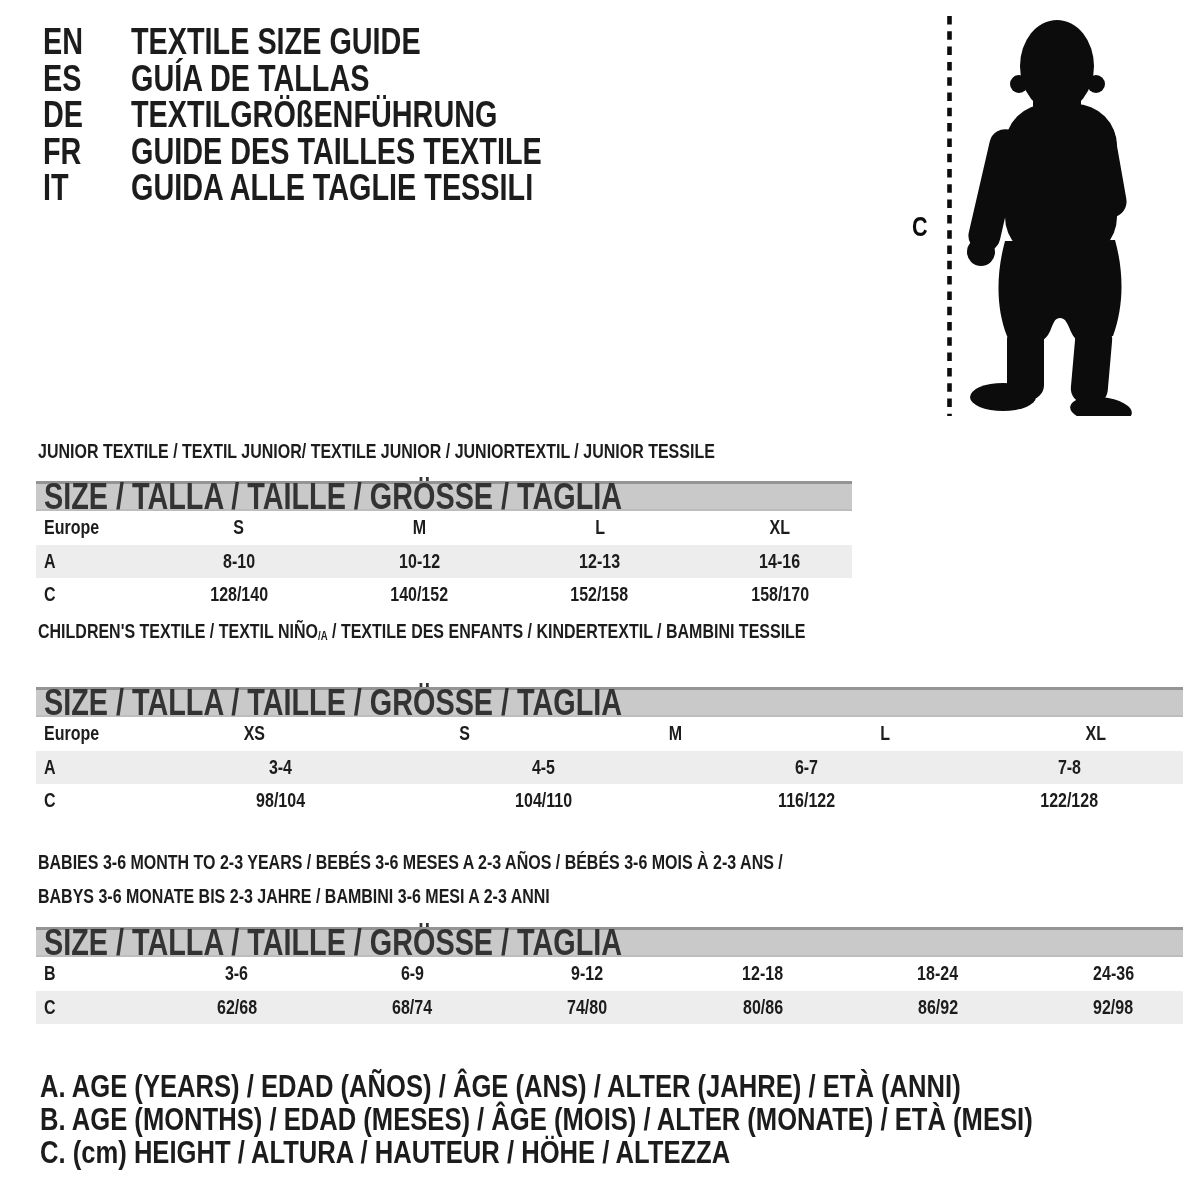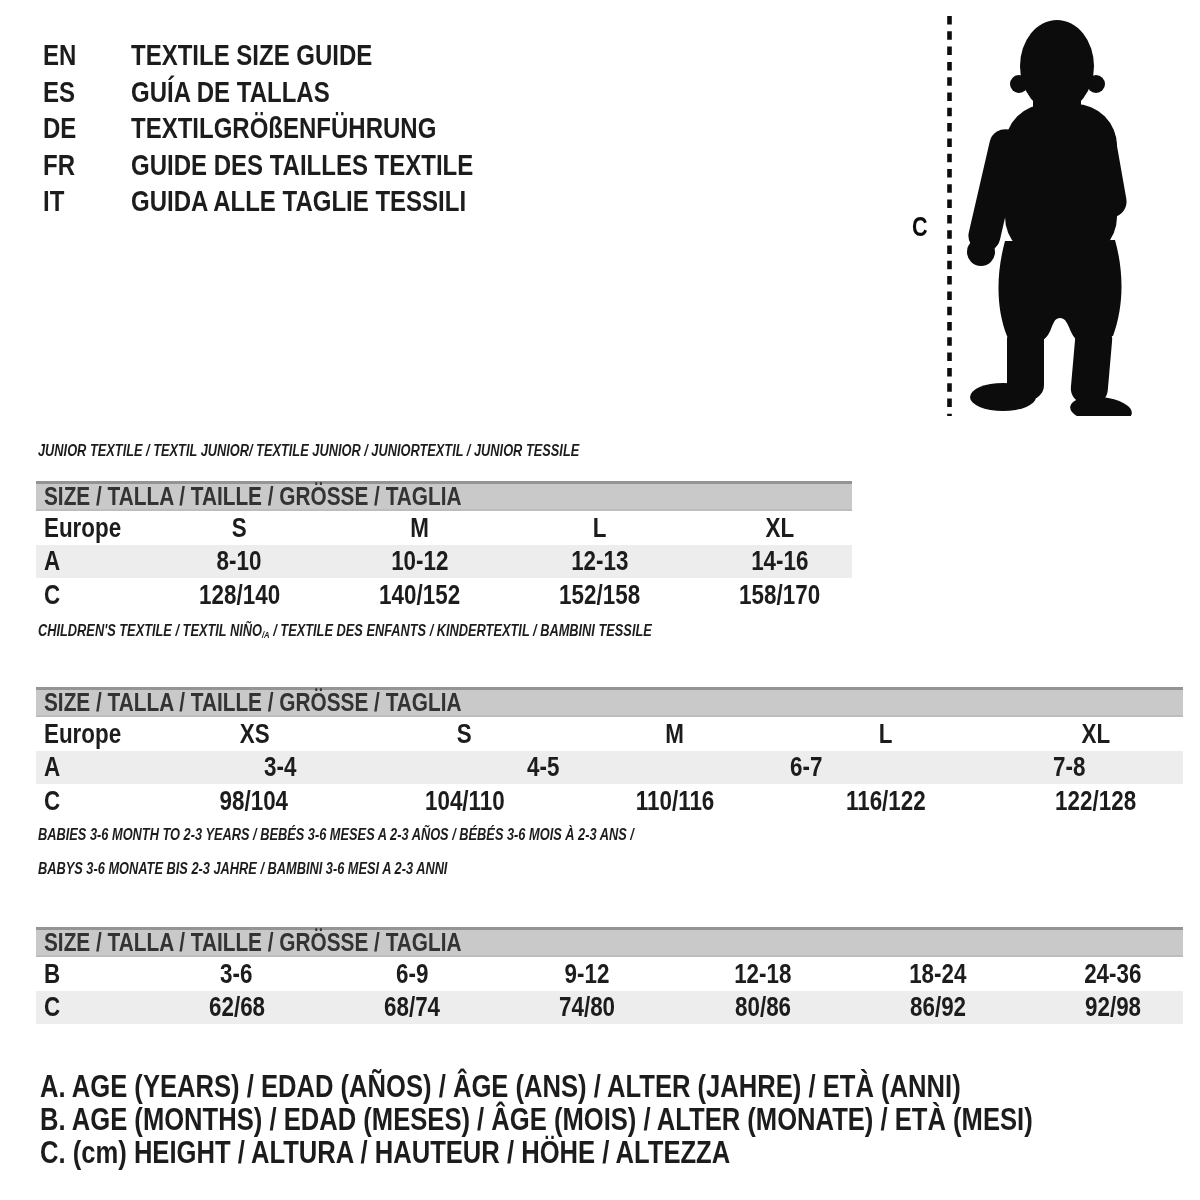--- a/index.html
+++ b/index.html
@@ -7,44 +7,44 @@
   .page {
     position:relative; width:1200px; height:1200px; background:#fff;
     font-family:"Liberation Sans", sans-serif; color:#1c1c1c; overflow:hidden;
     font-weight:bold;
   }
   
   .cnd  { display:inline-block; transform:scaleX(0.8); transform-origin:0 50%; white-space:nowrap; }
   .cndc { display:inline-block; transform:scaleX(0.8); transform-origin:50% 50%; white-space:nowrap; }
 
   
-  .langs { position:absolute; left:43px; top:37px; font-size:30px; line-height:36.5px; }
+  .langs { position:absolute; left:43px; top:24px; font-size:36px; line-height:36.5px; }
   .lang-row { display:flex; }
   .lang-code { width:88px; flex:none; }
 
   
   .figure { position:absolute; left:0; top:0; width:1200px; height:430px; color:#0c0c0c; }
   .c-label { position:absolute; left:912px; top:212px; font-size:27px; }
   .dash-line { position:absolute; left:946px; top:14px; }
   .baby { position:absolute; left:963px; top:16px; }
 
   
-  .sec-title { position:absolute; left:38px; font-size:16px;font-style:italic; }
+  .sec-title { position:absolute; left:38px; font-size:20px; }
   .title-line { line-height:34px; }
   .subp { font-size:0.6em; position:relative; top:0.18em; }
 
   .size-table { position:absolute; left:36px; }
   .bar {
     height:30px; background:var(--bar-bg,#c9c9c9);
     border-top:3px solid var(--bar-edge-top,#949494);
     border-bottom:2px solid var(--bar-edge-bottom,#bdbdbd);
     display:flex; align-items:center; padding-left:8px;
-    font-size:26px; color:#333;
+    font-size:36px; color:#333;
   }
-  .trow { display:flex; height:33.5px; align-items:center; font-size:28px;gap:36px; }
+  .trow { display:flex; height:33.5px; align-items:center; font-size:20px;gap:36px; }
   .trow.shaded { background:var(--shade-bg,#ededed); }
   .tlabel { width:95px; flex:none; padding-left:8px; }
   .tcell { flex:1; text-align:center; }
 
   
   .notes { position:absolute; left:40px; top:1070px; font-size:32px; }
   .note-line { line-height:33px; }
 </style>
 </head>
 <body>
@@ -150,26 +150,25 @@
           <div class="tlabel"><span class="cnd">A</span></div>
           <div class="tcell"><span class="cndc">3-4</span></div>
           <div class="tcell"><span class="cndc">4-5</span></div>
           <div class="tcell"><span class="cndc">6-7</span></div>
           <div class="tcell"><span class="cndc">7-8</span></div>
         </div>
         <div class="trow">
           <div class="tlabel"><span class="cnd">C</span></div>
           <div class="tcell"><span class="cndc">98/104</span></div>
           <div class="tcell"><span class="cndc">104/110</span></div>
-          <div class="tcell"><span class="cndc">110/116</span></div>
           <div class="tcell"><span class="cndc">116/122</span></div>
           <div class="tcell"><span class="cndc">122/128</span></div>
         </div>
       </div>
-      <div class="sec-title" style="top: 818px;">
+      <div class="sec-title" style="top: 845px;">
         <div class="title-line"><span class="cnd"><span>BABIES 3-6 MONTH TO 2-3 YEARS / BEBÉS 3-6 MESES A 2-3 AÑOS / BÉBÉS 3-6 MOIS À 2-3 ANS /</span></span></div>
         <div class="title-line"><span class="cnd"><span>BABYS 3-6 MONATE BIS 2-3 JAHRE / BAMBINI 3-6 MESI A 2-3 ANNI</span></span></div>
       </div>
       <div class="size-table" style="top: 927px; width: 1147px;">
         <div class="bar">
           <span class="cnd">SIZE / TALLA / TAILLE / GRÖSSE / TAGLIA</span>
         </div>
         <div class="trow">
           <div class="tlabel"><span class="cnd">B</span></div>
           <div class="tcell"><span class="cndc">3-6</span></div>

